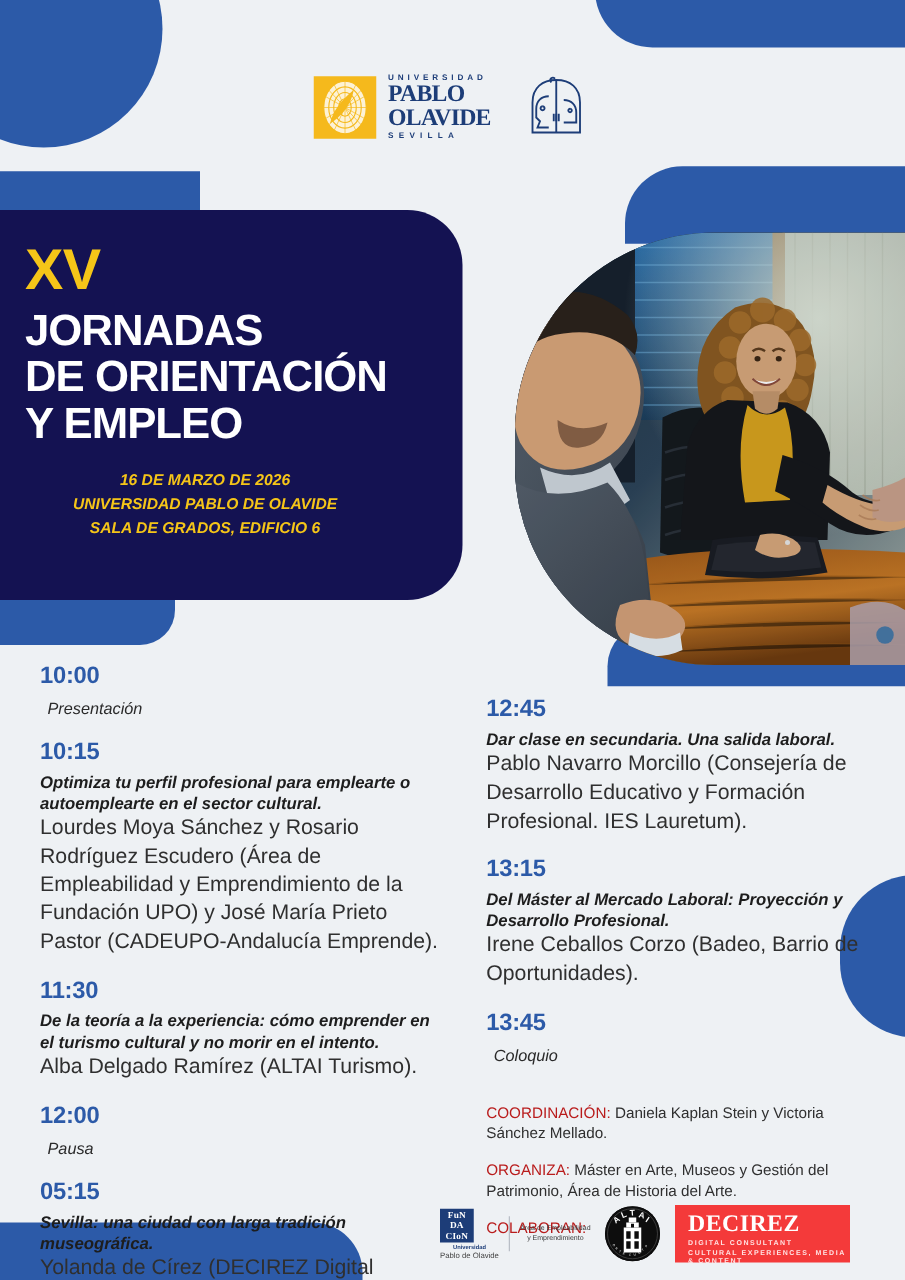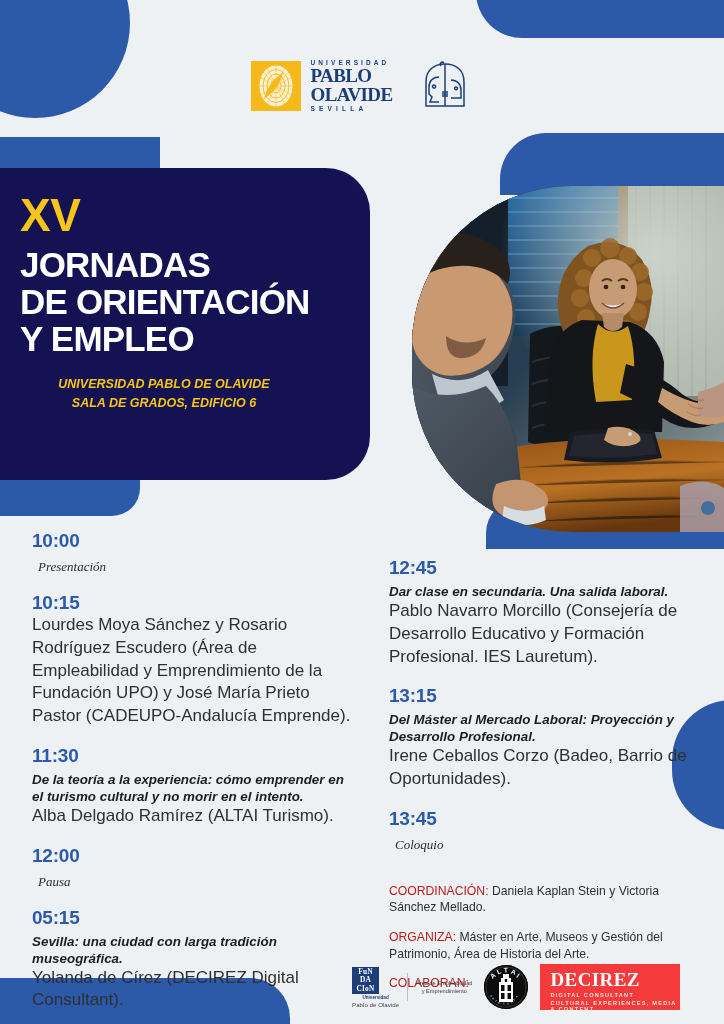--- a/index.html
+++ b/index.html
@@ -190,21 +190,20 @@
     line-height: 1.34;
     color: #2f2f2f;
     margin-top: 0;
   }
   .plain-italic {
     font-style: italic;
     font-size: 13px;
     color: #2a2a2a;
     margin-top: 7px;
     padding-left: 6px;
-    font-family: Liberation Serif, serif;
   }
 
   
   .credits { margin-top: 30px; font-size: 12.2px; line-height: 1.36; color: #2f2f2f; }
   .credits p { margin-bottom: 13px; }
   .credits .lbl { font-weight: normal; color: #b91c1c; }
 
   
   .footer-logos {
     position: absolute;
@@ -460,34 +459,36 @@
   </div>
 
   <div class="title-panel">
     <div class="title-xv">XV</div>
     <div class="title-main">
       <div>JORNADAS</div>
       <div>DE ORIENTACIÓN</div>
       <div>Y EMPLEO</div>
     </div>
     <div class="title-meta">
+      <div>16 DE MARZO DE 2026</div>
       <div>UNIVERSIDAD PABLO DE OLAVIDE</div>
       <div>SALA DE GRADOS, EDIFICIO 6</div>
     </div>
   </div>
 
   <div class="col col-left">
 
     <div class="entry">
       <div class="time">10:00</div>
       <div class="plain-italic">Presentación</div>
     </div>
 
     <div class="entry">
       <div class="time">10:15</div>
+      <div class="talk-title">Optimiza tu perfil profesional para emplearte o autoemplearte en el sector cultural.</div>
       <div class="speaker">Lourdes Moya Sánchez y Rosario Rodríguez Escudero (Área de Empleabilidad y Emprendimiento de la Fundación UPO) y José María Prieto Pastor (CADEUPO-Andalucía Emprende).</div>
     </div>
 
     <div class="entry">
       <div class="time">11:30</div>
       <div class="talk-title">De la teoría a la experiencia: cómo emprender en el turismo cultural y no morir en el intento.</div>
       <div class="speaker">Alba Delgado Ramírez (ALTAI Turismo).</div>
     </div>
 
     <div class="entry">

